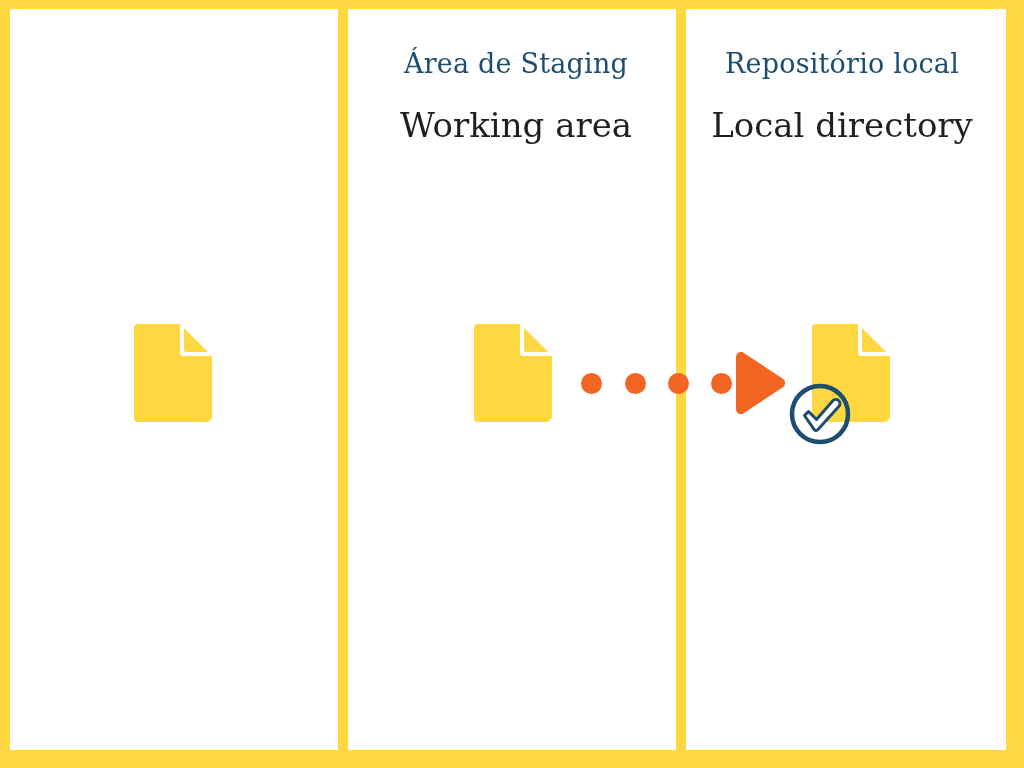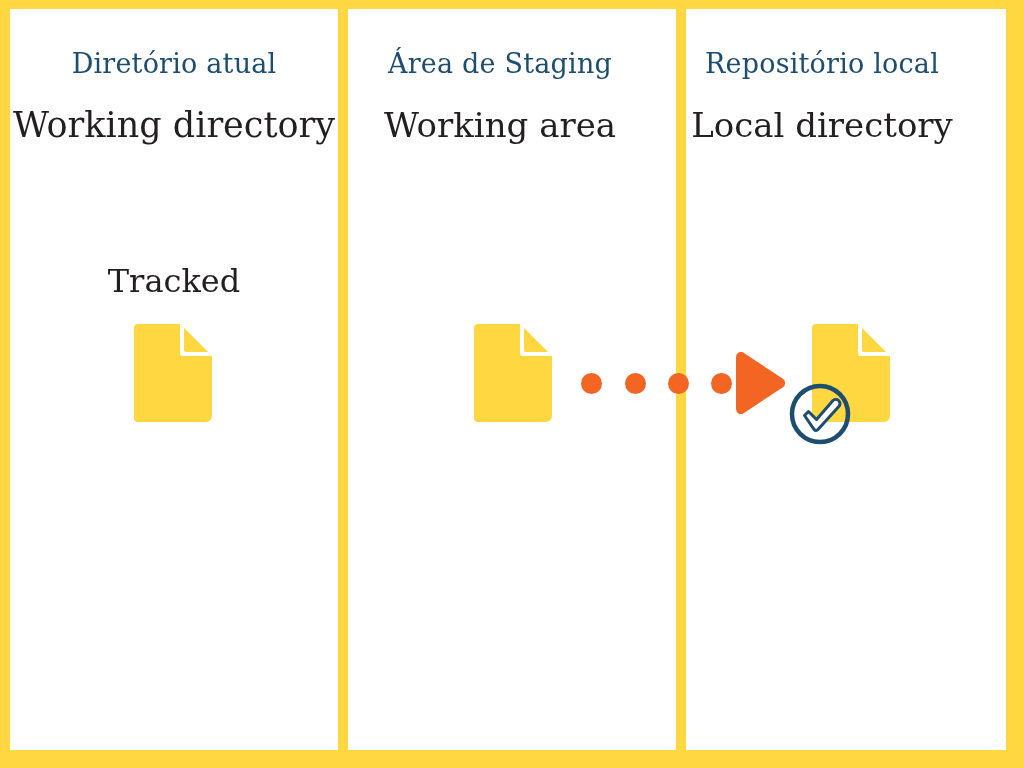--- a/index.html
+++ b/index.html
@@ -44,22 +44,22 @@
   .divider.d2 { left: 676px; }
 
   
   .panel {
     position: absolute;
     top: 9px;
     height: 741px;
     box-sizing: border-box;
   }
   .panel.p1 { left: 10px;  width: 328px; }
-  .panel.p2 { left: 336px; width: 328px; }
-  .panel.p3 { left: 686px; width: 272px; }
+  .panel.p2 { left: 352px; width: 328px; }
+  .panel.p3 { left: 706px; width: 272px; }
 
   .panel-subtitle {
     position: absolute;
     top: 38px;
     left: 0;
     width: 100%;
     text-align: center;
     color: #1d4e70;
     font-size: 27px;
     line-height: 34px;
@@ -138,25 +138,20 @@
 </style>
 </head>
 <body>
 
 <div id="stage">
   <div class="canvas"></div>
 
   <div class="divider d1"></div>
   <div class="divider d2"></div>
 
-  <div class="panel p1">
-    <div class="panel-subtitle">Diretório atual</div>
-    <div class="panel-title">Working directory</div>
-    <div class="tracked-label">Tracked</div>
-  </div>
 
   <div class="file-icon file-1">
     <svg viewBox="0 0 78 98" xmlns="http://www.w3.org/2000/svg">
       <path d="M4,0 H46 L78,32 V92 a6,6 0 0 1 -6,6 H4 a4,4 0 0 1 -4,-4 V4 a4,4 0 0 1 4,-4 Z" fill="#ffd740"></path>
       <path d="M46,0 L78,32 H49 a3,3 0 0 1 -3,-3 Z" fill="#ffffff"></path>
       <path d="M50,4 L74,28 H52 a2,2 0 0 1 -2,-2 Z" fill="#ffd740"></path>
     </svg>
   </div>
 
   <div class="panel p2">

